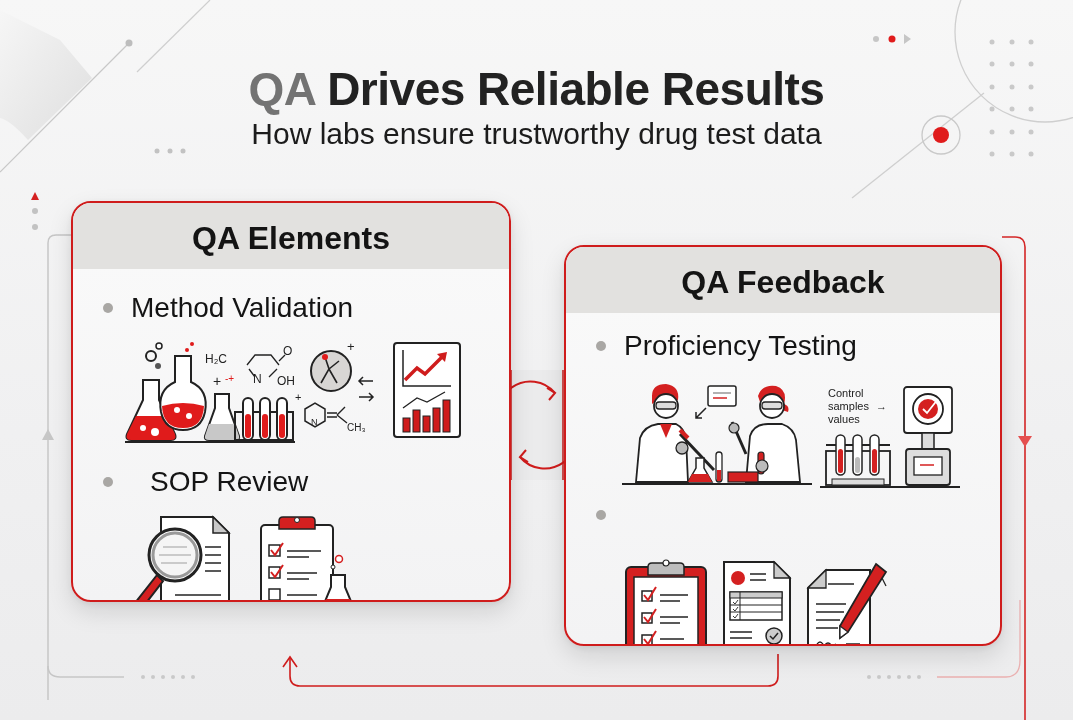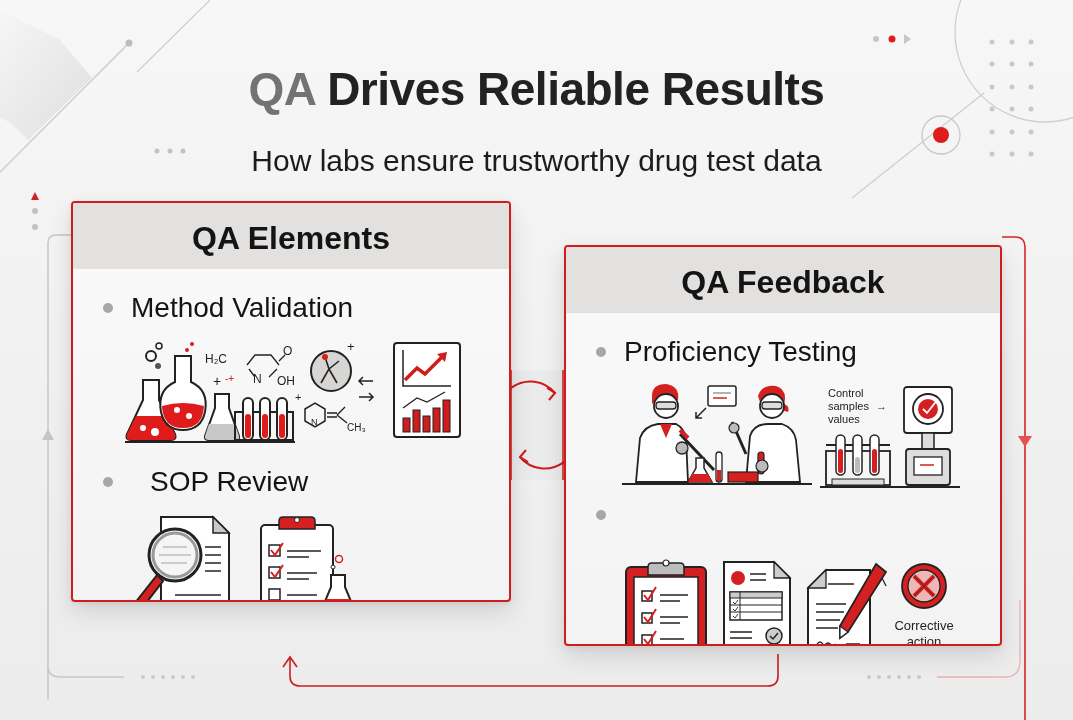--- a/index.html
+++ b/index.html
@@ -14,27 +14,27 @@
   svg.bg { position: absolute; left: 0; top: 0; width: 1073px; height: 720px; }
 
   .title {
     position: absolute; left: 0; width: 1073px; top: 62px;
     text-align: center; font-size: 46px; font-weight: 700; letter-spacing: -0.5px;
     color: #222;
   }
   .title .accent { color: #737373; }
   .subtitle {
     position: absolute; left: 0; width: 1073px; top: 117px;
-    text-align: center; font-size: 30px; font-weight: 400; color: #1c1c1c; margin-top: 27px;
+    text-align: center; font-size: 30px; font-weight: 400; color: #1c1c1c;
   }
 
   .card {
     position: absolute; top: 201px; height: 401px;
     background: linear-gradient(180deg, #fafafa 0%, #f3f3f4 100%);
-    border: 2px solid #cf1c1c; border-radius: 4px;
+    border: 2px solid #cf1c1c; border-radius: 20px;
     box-shadow: 0 10px 24px rgba(0,0,0,0.12), 0 2px 6px rgba(0,0,0,0.06);
     overflow: hidden;
   }
   .card-left { left: 71px; width: 440px; }
   .card-right { left: 564px; width: 438px; margin-top: 44px; }
   .card-header {
     height: 66px; background: #e2e1df;
     display: flex; align-items: center; justify-content: center;
     font-size: 32px; font-weight: 700; color: #141414;
     padding-top: 4px;
@@ -293,21 +293,21 @@
       <circle cx="74" cy="52" r="2" fill="#fff" stroke="#222" stroke-width="1"></circle>
       <path d="M72,60 L86,60 L86,72 L96,96 Q97,102 92,102 L66,102 Q61,102 62,96 L72,72 Z" fill="#fff" stroke="#222" stroke-width="2"></path>
       <path d="M67,84 L91,84 L96,96 Q97,102 92,102 L66,102 Q61,102 62,96 Z" fill="#d42020"></path>
     </svg>
   </div>
 </div>
 
 <div class="card card-right">
   <div class="card-header">QA Feedback</div>
 
-  <div class="item" style="top:89px;text-align:right;">
+  <div class="item" style="top:83px;text-align:right;">
     <span class="bullet"></span>
     <span>Proficiency Testing</span>
   </div>
 
   <div class="illus" style="left:56px; top:135px;">
     <svg width="190" height="108" viewBox="0 0 190 108">
 
       <rect x="86" y="4" width="28" height="20" rx="2" fill="#fff" stroke="#222" stroke-width="1.5"></rect>
       <line x1="91" y1="11" x2="109" y2="11" stroke="#999" stroke-width="1.5"></line>
       <line x1="91" y1="16" x2="105" y2="16" stroke="#d42020" stroke-width="1.5"></line>
@@ -431,26 +431,16 @@
           <line x1="10" y1="60" x2="34" y2="60"></line>
         <line x1="10" y1="68" x2="32" y2="68"></line>
           <line x1="40" y1="84" x2="54" y2="84"></line>
       </g>
       <path d="M10,86 Q14,78 18,86 Q22,80 26,86 L30,84" fill="none" stroke="#222" stroke-width="1.3"></path>
       <path d="M70,4 L80,12 L42,72 L34,78 L34,66 Z" fill="#d42020" stroke="#222" stroke-width="1.8"></path>
       <path d="M34,66 L42,72 L34,78 Z" fill="#fff" stroke="#222" stroke-width="1.2"></path>
       <line x1="76" y1="18" x2="80" y2="26" stroke="#222" stroke-width="1.2"></line>
     </svg>
   </div>
-  <div class="illus" style="left:316px; top:313px;">
-    <svg width="80" height="92" viewBox="0 0 80 92">
-      <circle cx="42" cy="26" r="22" fill="#d42020" stroke="#222" stroke-width="1.8"></circle>
-      <circle cx="42" cy="26" r="16" fill="#f0b5b5" stroke="#222" stroke-width="1.3"></circle>
-      <path d="M32,16 L52,36 M52,16 L32,36" stroke="#d42020" stroke-width="4"></path>
-      <path d="M32,16 L52,36 M52,16 L32,36" stroke="#222" stroke-width="0.6" fill="none"></path>
-      <text x="42" y="70" font-size="13" fill="#222" text-anchor="middle" class="lbl">Corrective</text>
-      <text x="42" y="86" font-size="13" fill="#222" text-anchor="middle" class="lbl">action</text>
-    </svg>
-  </div>
 </div>
 
 <div class="abs" style="left:1018px; top:436px; width:14px; height:11px;"></div>
 <div class="abs" style="left:42px; top:429px; width:12px; height:11px;"></div>
 
 </body></html>

